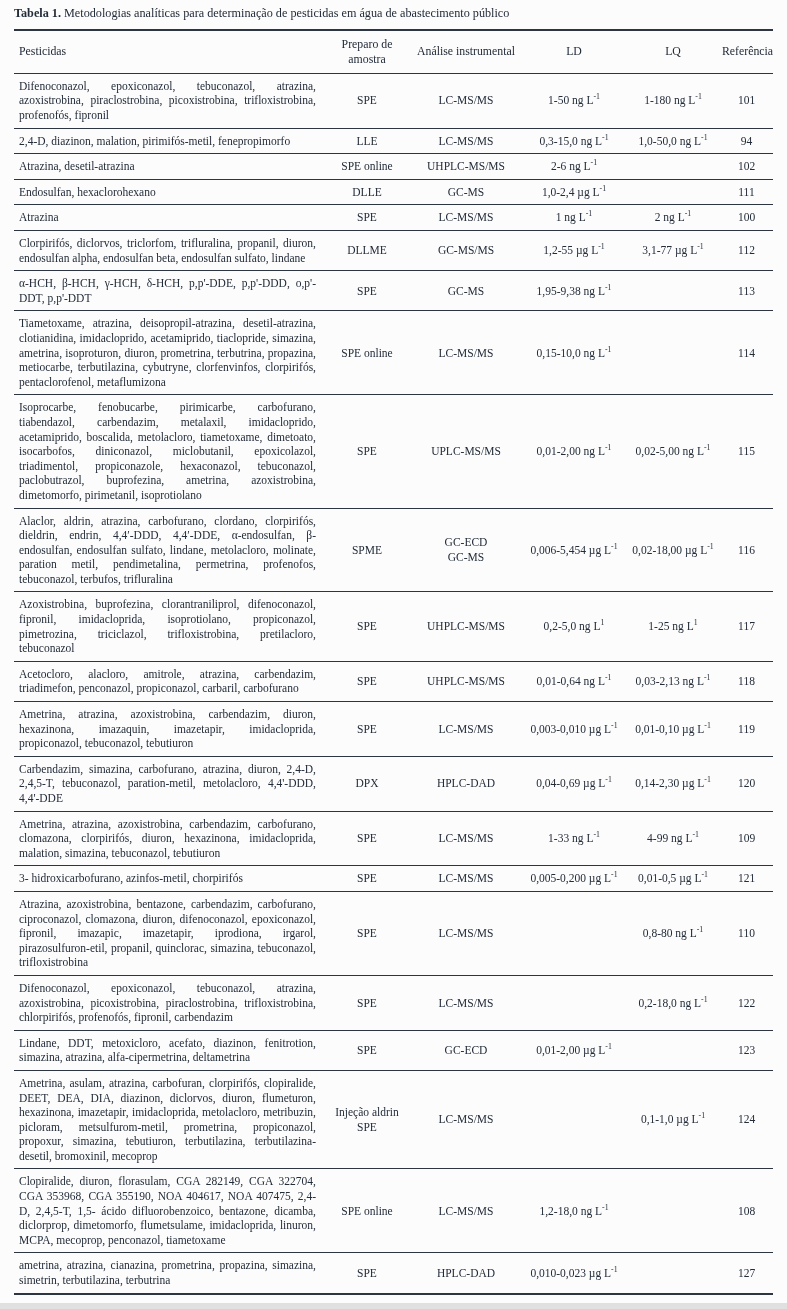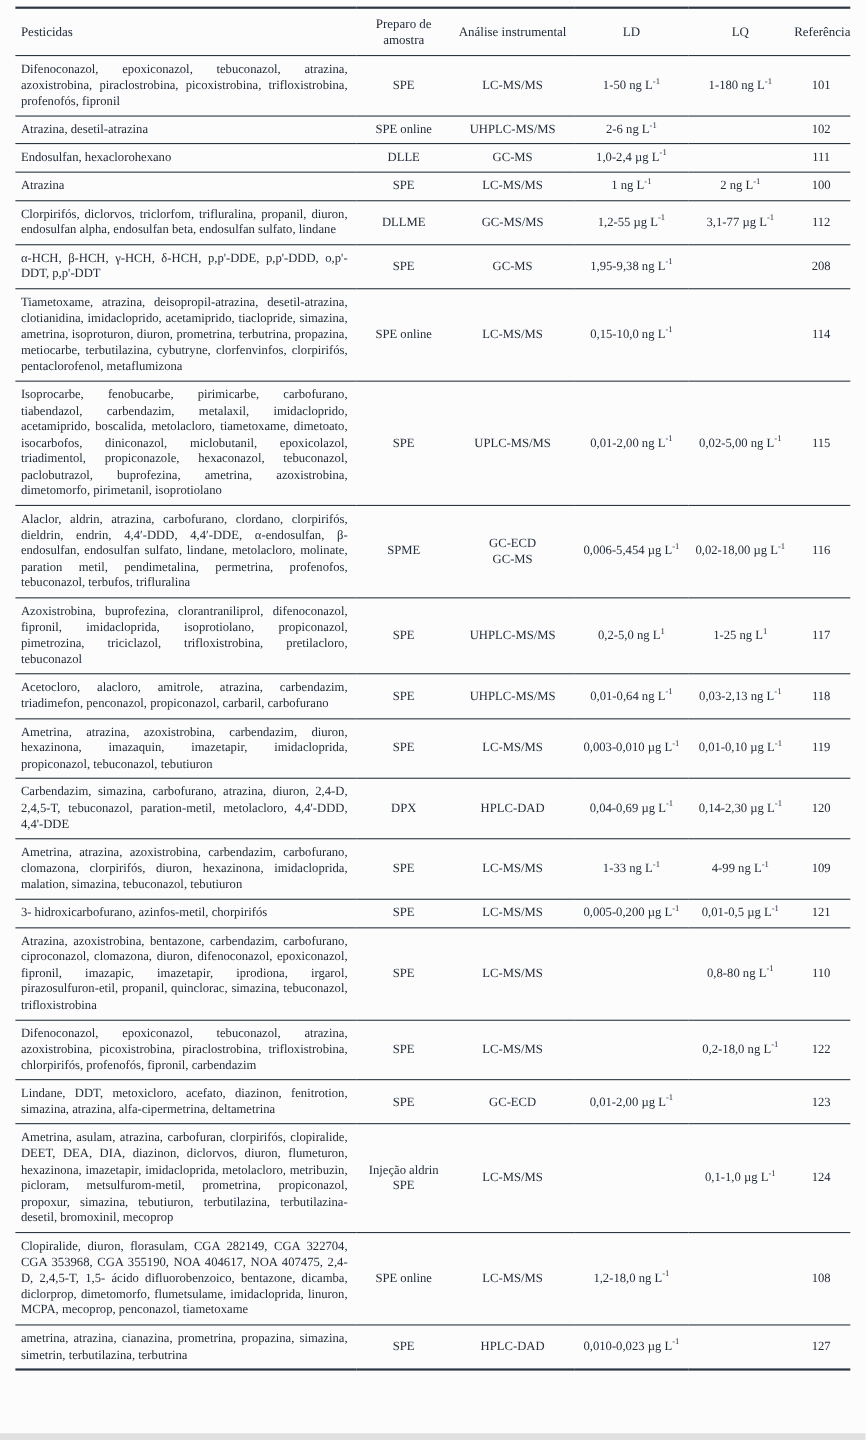--- a/index.html
+++ b/index.html
@@ -59,20 +59,23 @@
     left: 0; bottom: 0;
     width: 100%; height: 6px;
     background: #e0e0e0;
   }
 </style>
 </head>
 <body>
 
 <div class="page">
 
+  <div class="title-line">
+    <span class="title-label">Tabela 1.</span><span> Metodologias analíticas para determinação de pesticidas em água de abastecimento público</span>
+  </div>
 
   <table class="data">
     <colgroup>
       <col class="c1">
         <col class="c2">
         <col class="c3">
         <col class="c4">
         <col class="c5">
         <col class="c6">
     </colgroup>
@@ -89,20 +92,28 @@
     <tbody id="table-body">
         <tr>
           <td class="pesticidas">Difenoconazol, epoxiconazol, tebuconazol, atrazina, azoxistrobina, piraclostrobina, picoxistrobina, trifloxistrobina, profenofós, fipronil</td>
           <td class="preline">SPE</td>
           <td class="preline">LC-MS/MS</td>
           <td>1-50 ng L<sup>-1</sup></td>
           <td>1-180 ng L<sup>-1</sup></td>
           <td>101</td>
         </tr>
         <tr>
+          <td class="pesticidas">2,4-D, diazinon, malation, pirimifós-metil, fenepropimorfo</td>
+          <td class="preline">LLE</td>
+          <td class="preline">LC-MS/MS</td>
+          <td>0,3-15,0 ng L<sup>-1</sup></td>
+          <td>1,0-50,0 ng L<sup>-1</sup></td>
+          <td>94</td>
+        </tr>
+        <tr>
           <td class="pesticidas">Atrazina, desetil-atrazina</td>
           <td class="preline">SPE online</td>
           <td class="preline">UHPLC-MS/MS</td>
           <td>2-6 ng L<sup>-1</sup></td>
           <td></td>
           <td>102</td>
         </tr>
         <tr>
           <td class="pesticidas">Endosulfan, hexaclorohexano</td>
           <td class="preline">DLLE</td>
@@ -126,21 +137,21 @@
           <td>1,2-55 µg L<sup>-1</sup></td>
           <td>3,1-77 µg L<sup>-1</sup></td>
           <td>112</td>
         </tr>
         <tr>
           <td class="pesticidas">α-HCH, β-HCH, γ-HCH, δ-HCH, p,p'-DDE, p,p'-DDD, o,p'-DDT, p,p'-DDT</td>
           <td class="preline">SPE</td>
           <td class="preline">GC-MS</td>
           <td>1,95-9,38 ng L<sup>-1</sup></td>
           <td></td>
-          <td>208</td>
+          <td>113</td>
         </tr>
         <tr>
           <td class="pesticidas">Tiametoxame, atrazina, deisopropil-atrazina, desetil-atrazina, clotianidina, imidacloprido, acetamiprido, tiaclopride, simazina, ametrina, isoproturon, diuron, prometrina, terbutrina, propazina, metiocarbe, terbutilazina, cybutryne, clorfenvinfos, clorpirifós, pentaclorofenol, metaflumizona</td>
           <td class="preline">SPE online</td>
           <td class="preline">LC-MS/MS</td>
           <td>0,15-10,0 ng L<sup>-1</sup></td>
           <td></td>
           <td>114</td>
         </tr>
         <tr>

